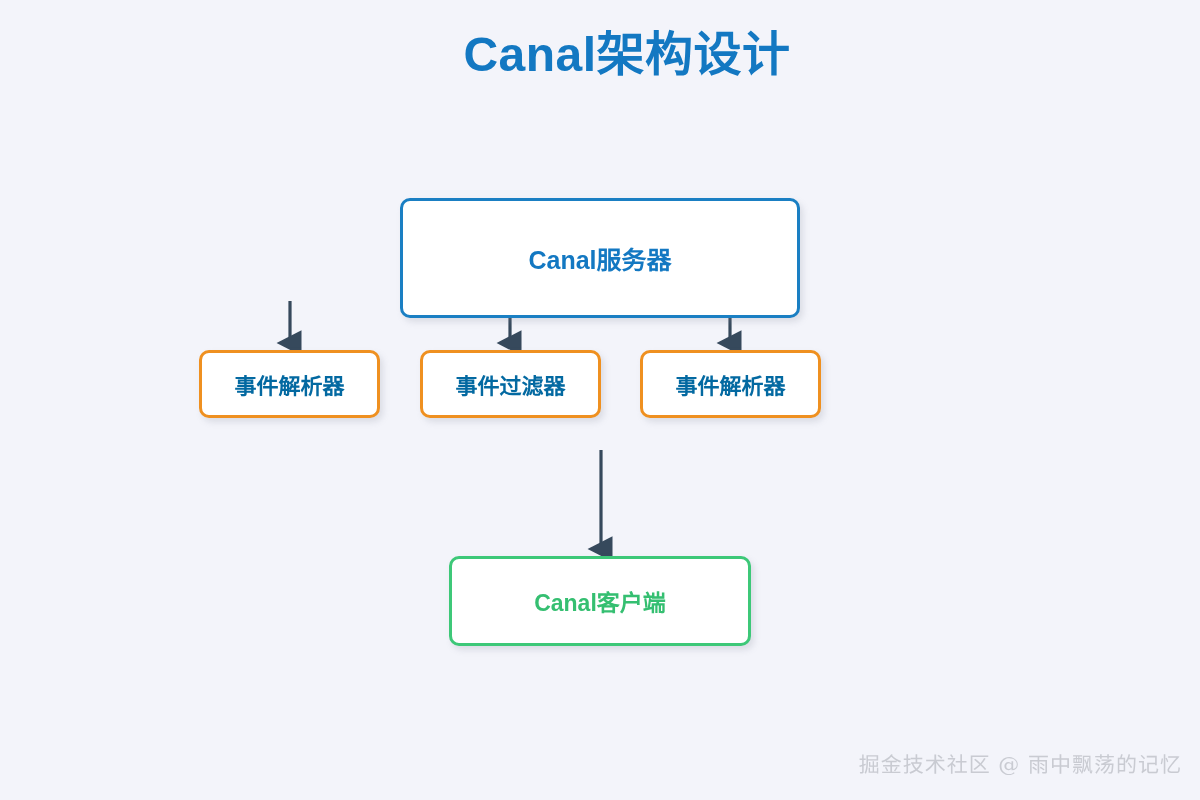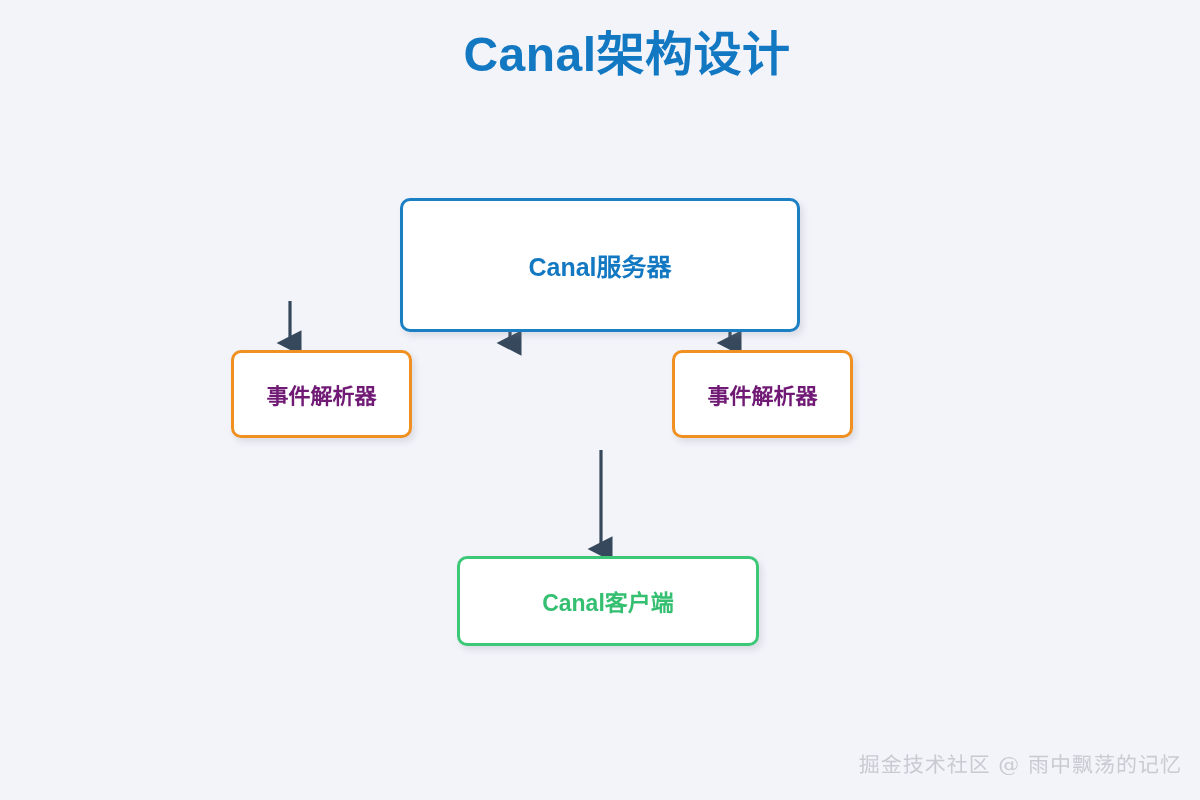--- a/index.html
+++ b/index.html
@@ -46,45 +46,43 @@
     align-items: center;
     justify-content: center;
     font-weight: bold;
     text-align: center;
     box-shadow: 3px 4px 6px rgba(130, 135, 155, 0.22);
   }
   .node-server {
     left: 400px;
     top: 198px;
     width: 400px;
-    height: 134px;
+    height: 120px;
     border: 3px solid #1a7fc3;
     color: #1378c2;
     font-size: 25px;
   }
   .node-orange {
     top: 350px;
-    height: 88px;
+    height: 68px;
     border: 3px solid #ef9020;
-    color: #701a75;
+    color: #0369a1;
     font-size: 22px;
-    margin-left: 32px;
   }
   .node-parser  { left: 199px; width: 181px; }
   .node-filter  { left: 420px; width: 181px; }
   .node-storage { left: 640px; width: 181px; }
   .node-client {
     left: 449px;
     top: 556px;
     width: 302px;
     height: 90px;
     border: 3px solid #3dc878;
     color: #35bf71;
     font-size: 23px;
-    margin-left: 8px;
   }
 
   
   .arrow-layer {
     position: absolute;
     left: 0;
     top: 0;
     width: 1200px;
     height: 800px;
     pointer-events: none;
@@ -126,20 +124,23 @@
   </svg>
 
   <div class="node node-server">
     <span>Canal服务器</span>
   </div>
 
   <div class="node node-orange node-parser">
     <span>事件解析器</span>
   </div>
 
+  <div class="node node-orange node-filter">
+    <span>事件过滤器</span>
+  </div>
 
   <div class="node node-orange node-storage">
     <span>事件解析器</span>
   </div>
 
   <div class="node node-client">
     <span>Canal客户端</span>
   </div>
 
   <div class="watermark">掘金技术社区 @ 雨中飘荡的记忆</div>

